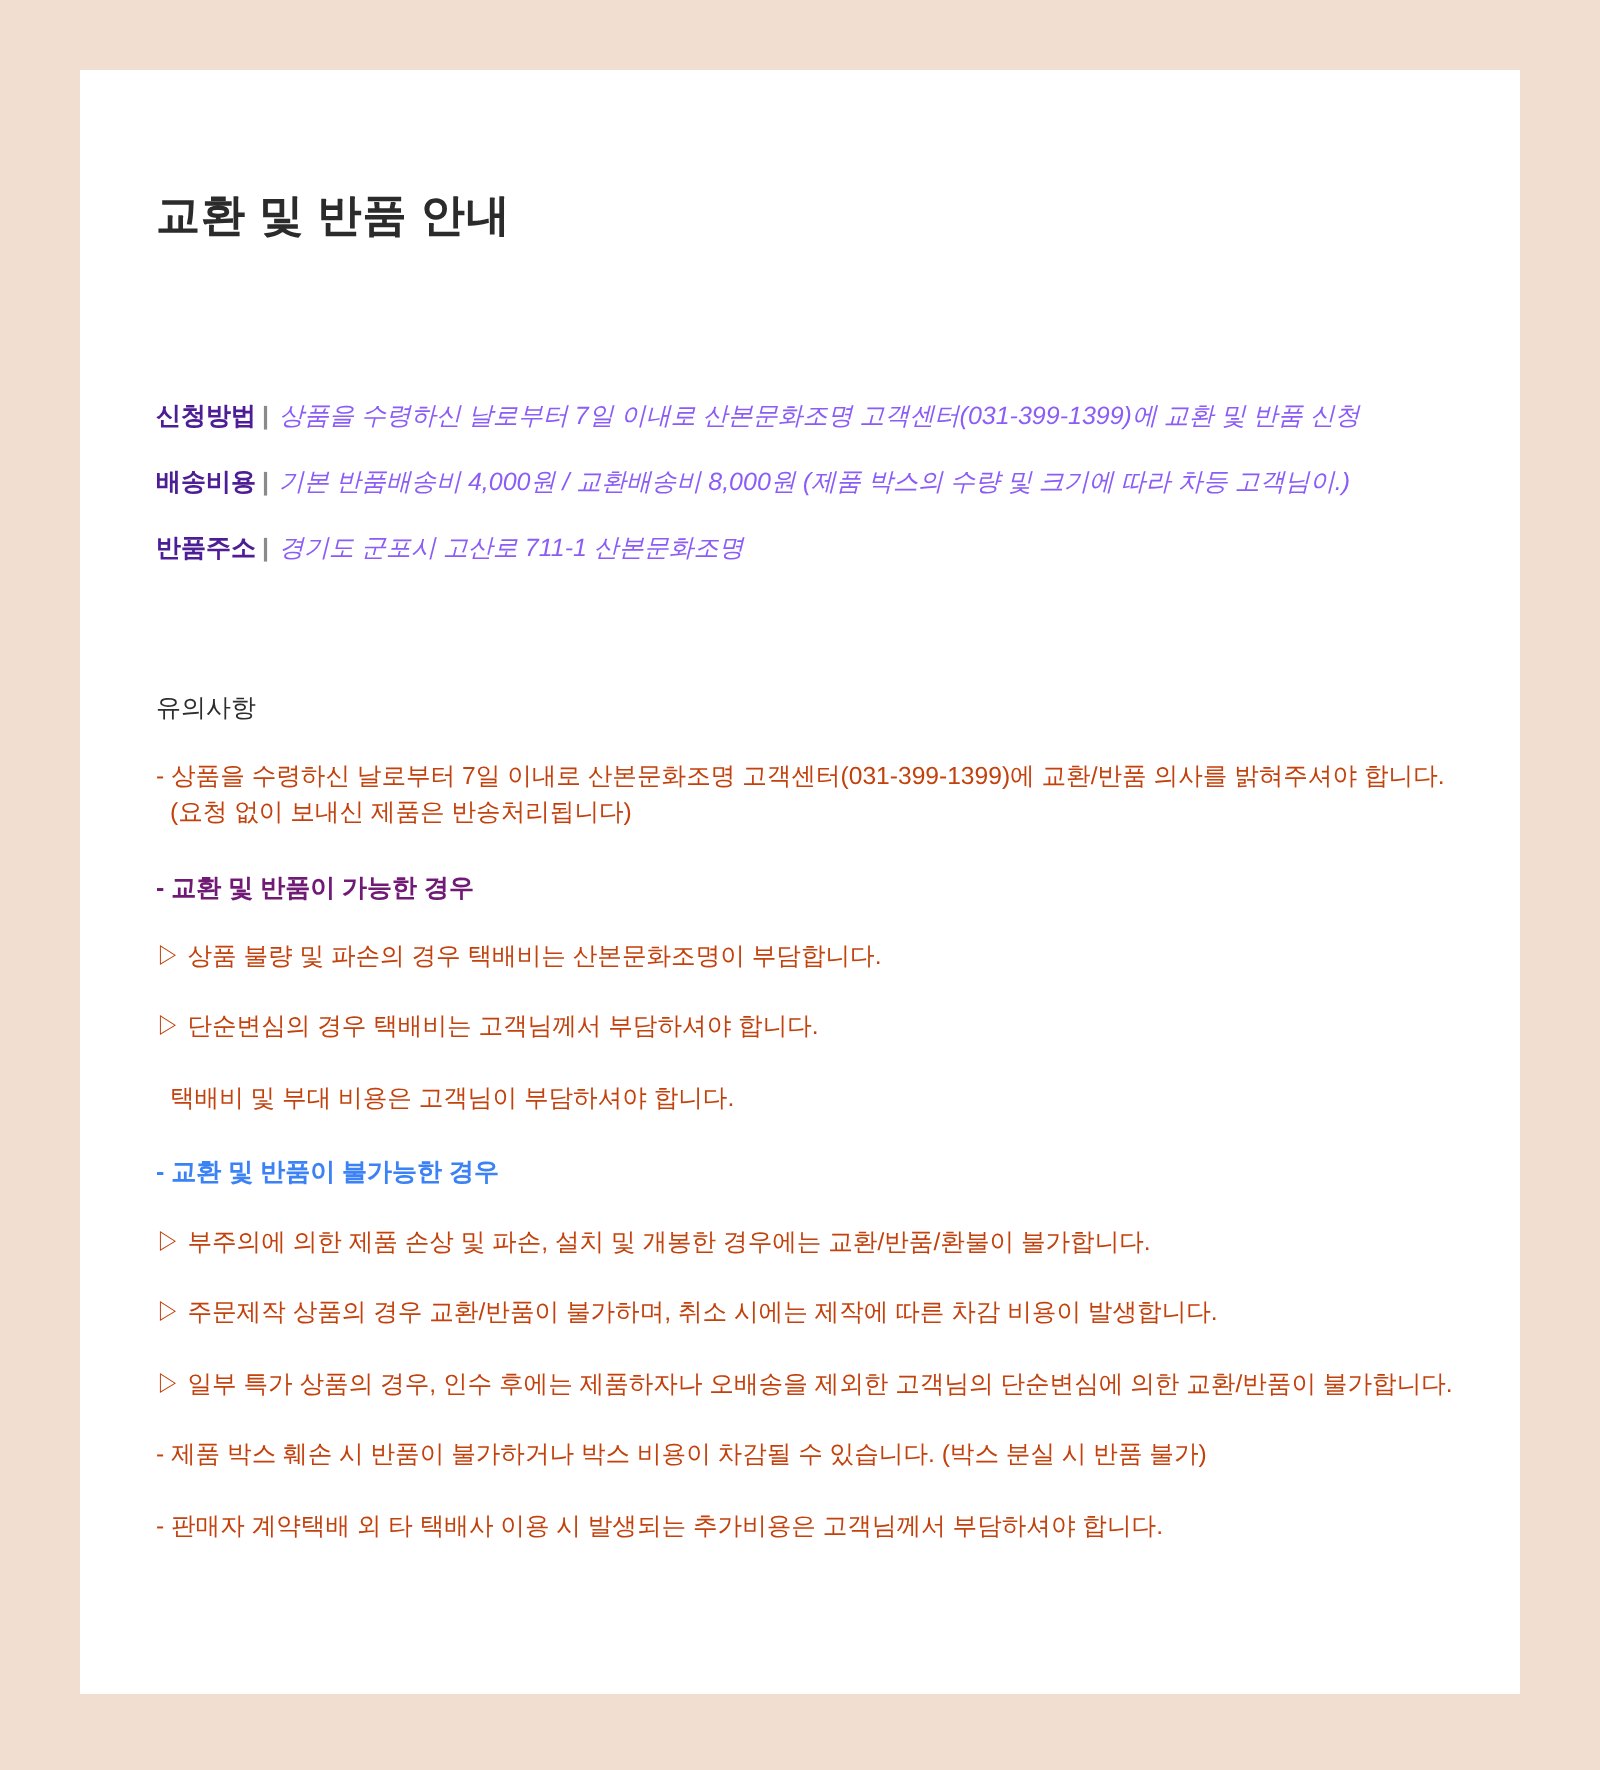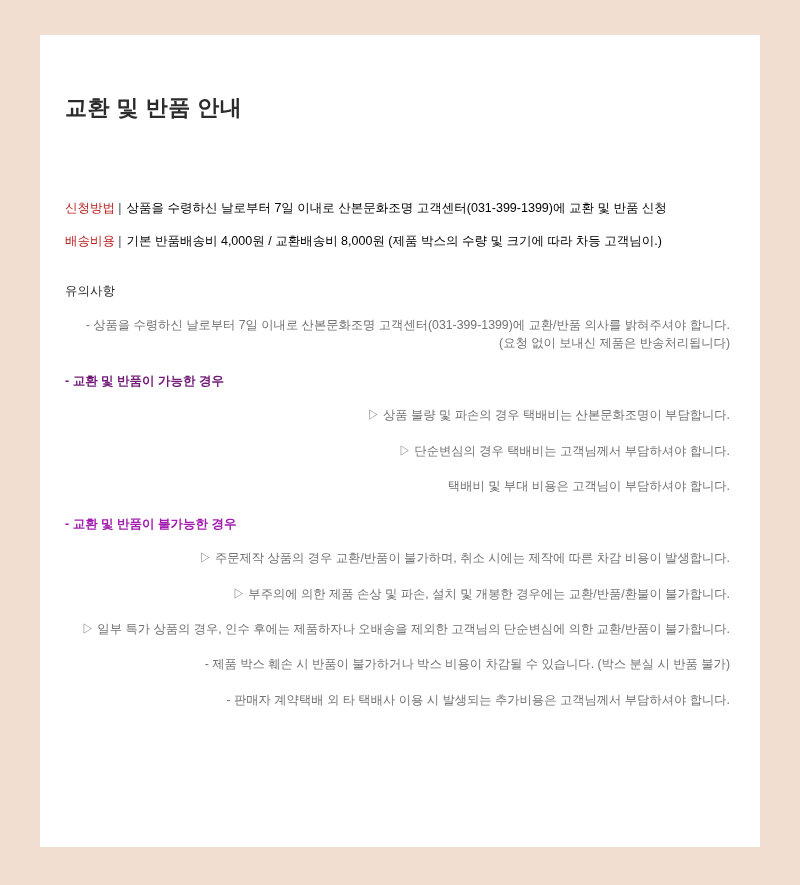--- a/index.html
+++ b/index.html
@@ -24,21 +24,21 @@
     position: absolute;
     left: 40px;
     top: 35px;
     width: 720px;
     height: 812px;
     background: #ffffff;
     box-sizing: border-box;
   }
   .inner {
     position: absolute;
-    left: 25px;
+    left: 38px;
     top: 60px;
     right: 30px;
   }
   .doc-title {
     font-size: 22px;
     font-weight: bold;
     color: #2b2b2b;
     letter-spacing: 0.5px;
     margin: 0 0 0 0;
     line-height: 1.2;
@@ -47,85 +47,88 @@
     margin-top: 78px;
   }
   .summary-row {
     font-size: 12.5px;
     color: #303030;
     line-height: 1.5;
     margin-bottom: 14px;
     white-space: nowrap;
   }
   .summary-label {
-    font-weight: normal;
-    color: #b91c1c;
+    font-weight: bold;
+    color: #4c1d95;
   }
   .summary-sep {
     color: #8a8a8a;
     padding: 0 5px 0 3px;
     font-weight: bold;
   }
   .summary-value {
-    color: #000000;
+    color: #8b5cf6;
+    font-style: italic;
   }
   .notice {
-    margin-top: 32px;
+    margin-top: 62px;
   }
   .notice-heading {
     font-size: 12.5px;
     color: #2d2d2d;
     font-weight: normal;
     margin: 0 0 16px 0;
   }
   .line {
     font-size: 12.3px;
-    color: #737373;
+    color: #c2410c;
     line-height: 1.5;
     margin-bottom: 15px;
-    text-align: right;
   }
   .line .sub {
     display: block;
     padding-left: 7px;
   }
   .line.tight {
     margin-bottom: 13px;
   }
   .section-label {
     font-size: 12.5px;
     font-weight: bold;
     margin: 20px 0 16px 0;
     line-height: 1.4;
   }
   .section-label.blue {
     color: #701a75;
   }
   .section-label.red {
-    color: #a21caf;
+    color: #3b82f6;
   }
   .bullet-list .line {
     margin-bottom: 17px;
   }
 </style>
 </head>
 <body>
 
 <div class="page">
   <div class="card">
     <div class="inner">
 
       <h1 class="doc-title">교환 및 반품 안내</h1>
 
       <div class="summary">
         <div class="summary-row">
           <span class="summary-label">신청방법</span><span class="summary-sep">|</span><span class="summary-value">상품을 수령하신 날로부터 7일 이내로 산본문화조명 고객센터(031-399-1399)에 교환 및 반품 신청</span>
         </div>
         <div class="summary-row">
           <span class="summary-label">배송비용</span><span class="summary-sep">|</span><span class="summary-value">기본 반품배송비 4,000원 / 교환배송비 8,000원 (제품 박스의 수량 및 크기에 따라 차등 고객님이.)</span>
+        </div>
+        <div class="summary-row">
+          <span class="summary-label">반품주소</span><span class="summary-sep">|</span><span class="summary-value">경기도 군포시 고산로 711-1 산본문화조명</span>
         </div>
       </div>
 
       <div class="notice">
         <div class="notice-heading">유의사항</div>
 
         <div class="line tight">
           <span>- 상품을 수령하신 날로부터 7일 이내로 산본문화조명 고객센터(031-399-1399)에 교환/반품 의사를 밝혀주셔야 합니다.</span>
           <span class="sub">(요청 없이 보내신 제품은 반송처리됩니다)</span>
         </div>
@@ -141,24 +144,24 @@
           </div>
           <div class="line">
             <span class="sub">택배비 및 부대 비용은 고객님이 부담하셔야 합니다.</span>
           </div>
         </div>
 
         <div class="section-label red">- 교환 및 반품이 불가능한 경우</div>
 
         <div class="bullet-list">
           <div class="line">
-            <span>▷ 주문제작 상품의 경우 교환/반품이 불가하며, 취소 시에는 제작에 따른 차감 비용이 발생합니다.</span>
+            <span>▷ 부주의에 의한 제품 손상 및 파손, 설치 및 개봉한 경우에는 교환/반품/환불이 불가합니다.</span>
           </div>
           <div class="line">
-            <span>▷ 부주의에 의한 제품 손상 및 파손, 설치 및 개봉한 경우에는 교환/반품/환불이 불가합니다.</span>
+            <span>▷ 주문제작 상품의 경우 교환/반품이 불가하며, 취소 시에는 제작에 따른 차감 비용이 발생합니다.</span>
           </div>
           <div class="line">
             <span>▷ 일부 특가 상품의 경우, 인수 후에는 제품하자나 오배송을 제외한 고객님의 단순변심에 의한 교환/반품이 불가합니다.</span>
           </div>
         </div>
 
         <div class="bullet-list">
           <div class="line">- 제품 박스 훼손 시 반품이 불가하거나 박스 비용이 차감될 수 있습니다. (박스 분실 시 반품 불가)</div>
           <div class="line">- 판매자 계약택배 외 타 택배사 이용 시 발생되는 추가비용은 고객님께서 부담하셔야 합니다.</div>
         </div>

